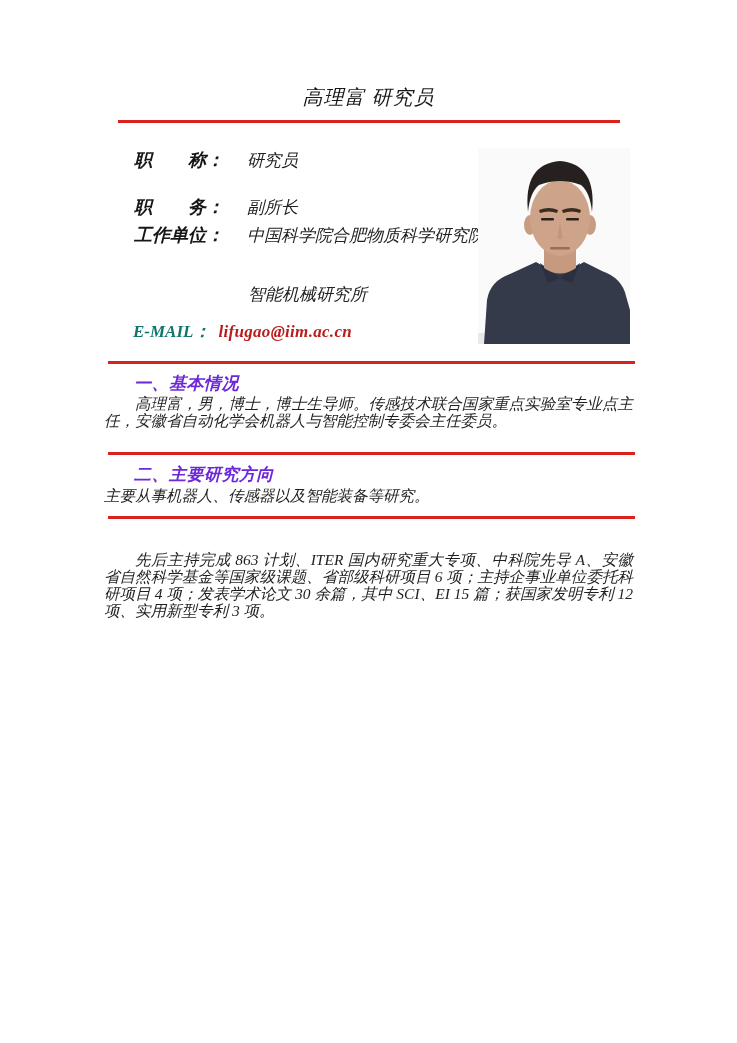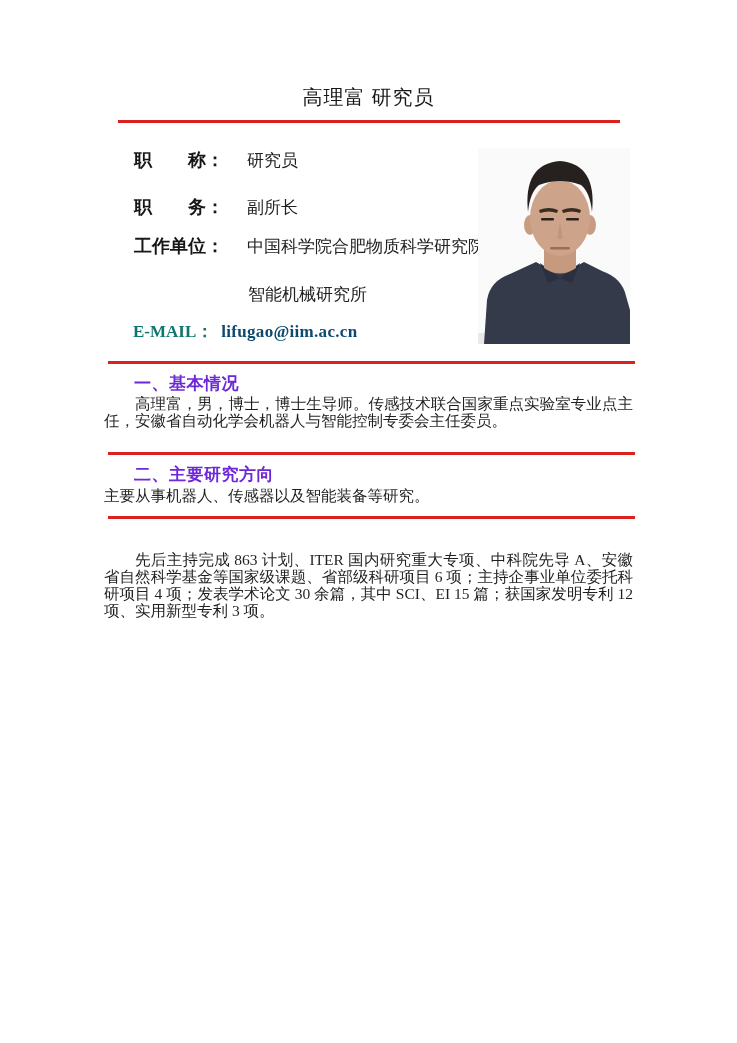--- a/index.html
+++ b/index.html
@@ -3,52 +3,53 @@
 <meta charset="utf-8">
 <style>
   html,body{margin:0;padding:0;background:#ffffff;}
   .page{
     position:relative;
     width:737px;height:1043px;
     background:#ffffff;
     overflow:hidden;
     font-family:"Liberation Sans","DejaVu Sans",sans-serif;
     color:#1b1b1b;
+    font-style:italic;
   }
   
   .doc-title{
     position:absolute;left:0;top:84px;width:737px;
     text-align:center;
     font-family:"Liberation Serif","DejaVu Serif",serif;
     font-size:20px;font-weight:500;letter-spacing:1px;color:#171717;
   }
   .title-rule{
     position:absolute;left:118px;top:120px;width:502px;height:3px;
     background:#da211e;
   }
   
   .info-row{position:absolute;left:134px;white-space:nowrap;}
   .row-title{top:148px;}
   .row-position{top:195px;}
-  .row-unit{top:234px;text-align:center;}
+  .row-unit{top:223px;text-align:center;}
   .row-unit2{top:283px;left:248px;}
   .row-email{top:320px;left:133px;}
   .field-label{
     font-weight:700;font-size:18px;color:#161616;
   }
   .field-value{
     font-size:17px;color:#222;margin-left:23px;
   }
   .email-label{
     font-family:"Liberation Serif","DejaVu Serif",serif;
     font-weight:700;font-size:17px;color:#0f766e;
   }
   .email-value{
     font-family:"Liberation Serif","DejaVu Serif",serif;
-    font-weight:700;font-size:17px;color:#0c4a6e;margin-left:8px;letter-spacing:.3px;
+    font-weight:700;font-size:17px;color:#b91c1c;margin-left:8px;letter-spacing:.3px;
   }
   
   .photo{
     position:absolute;left:478px;top:148px;width:152px;height:196px;
     background:#fbfafa;
   }
   .photo svg{display:block;width:100%;height:100%;}
   
   .section-rule{
     position:absolute;left:108px;width:527px;height:3px;background:#da211e;

